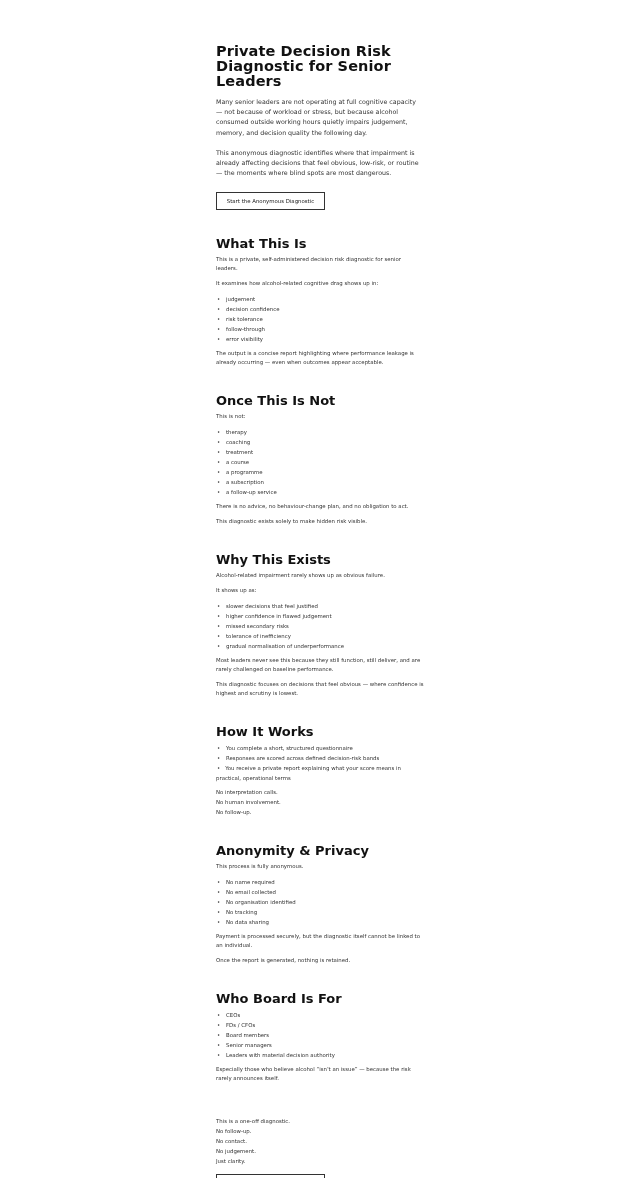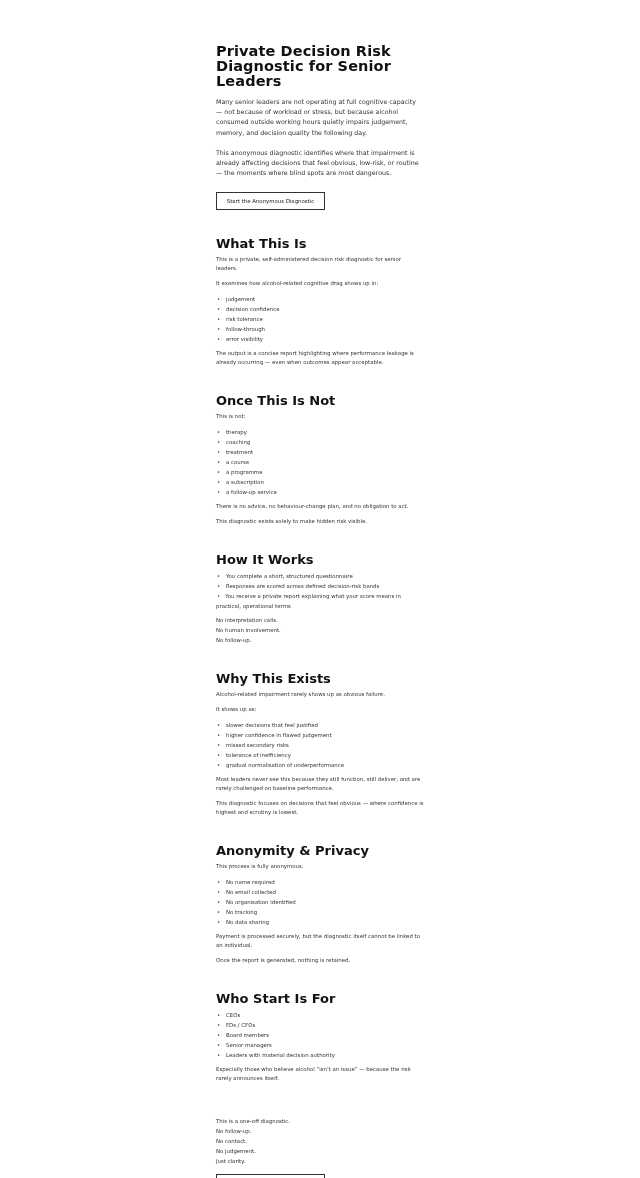--- a/index.html
+++ b/index.html
@@ -118,64 +118,64 @@
       <li>a course</li>
       <li>a programme</li>
       <li>a subscription</li>
       <li>a follow-up service</li>
     </ul>
     <p>There is no advice, no behaviour-change plan, and no obligation to act.</p>
     <p>This diagnostic exists solely to make hidden risk visible.</p>
   </section>
 
   <section>
-    <h2>How It Works</h2>
-    <ul class="hang">
-      <li>You complete a short, structured questionnaire</li>
-      <li>Responses are scored across defined decision-risk bands</li>
-      <li class="wrap">You receive a private report explaining what your score means in practical, operational terms</li>
-    </ul>
-    <div class="lines">
-      <p>No interpretation calls.</p>
-      <p>No human involvement.</p>
-      <p>No follow-up.</p>
-    </div>
-  </section>
-
-  <section>
     <h2>Why This Exists</h2>
     <p>Alcohol-related impairment rarely shows up as obvious failure.</p>
     <p>It shows up as:</p>
     <ul>
       <li>slower decisions that feel justified</li>
       <li>higher confidence in flawed judgement</li>
       <li>missed secondary risks</li>
       <li>tolerance of inefficiency</li>
       <li>gradual normalisation of underperformance</li>
     </ul>
     <p>Most leaders never see this because they still function, still deliver, and are rarely challenged on baseline performance.</p>
     <p>This diagnostic focuses on decisions that feel obvious — where confidence is highest and scrutiny is lowest.</p>
+  </section>
+
+  <section>
+    <h2>How It Works</h2>
+    <ul class="hang">
+      <li>You complete a short, structured questionnaire</li>
+      <li>Responses are scored across defined decision-risk bands</li>
+      <li class="wrap">You receive a private report explaining what your score means in practical, operational terms</li>
+    </ul>
+    <div class="lines">
+      <p>No interpretation calls.</p>
+      <p>No human involvement.</p>
+      <p>No follow-up.</p>
+    </div>
   </section>
 
   <section>
     <h2>Anonymity &amp; Privacy</h2>
     <p>This process is fully anonymous.</p>
     <ul>
       <li>No name required</li>
       <li>No email collected</li>
       <li>No organisation identified</li>
       <li>No tracking</li>
       <li>No data sharing</li>
     </ul>
     <p>Payment is processed securely, but the diagnostic itself cannot be linked to an individual.</p>
     <p>Once the report is generated, nothing is retained.</p>
   </section>
 
   <section>
-    <h2>Who Start Is For</h2>
+    <h2>Who Board Is For</h2>
     <ul>
       <li>CEOs</li>
       <li>FDs / CFOs</li>
       <li>Board members</li>
       <li>Senior managers</li>
       <li>Leaders with material decision authority</li>
     </ul>
     <p>Especially those who believe alcohol “isn’t an issue” — because the risk rarely announces itself.</p>
   </section>
 

